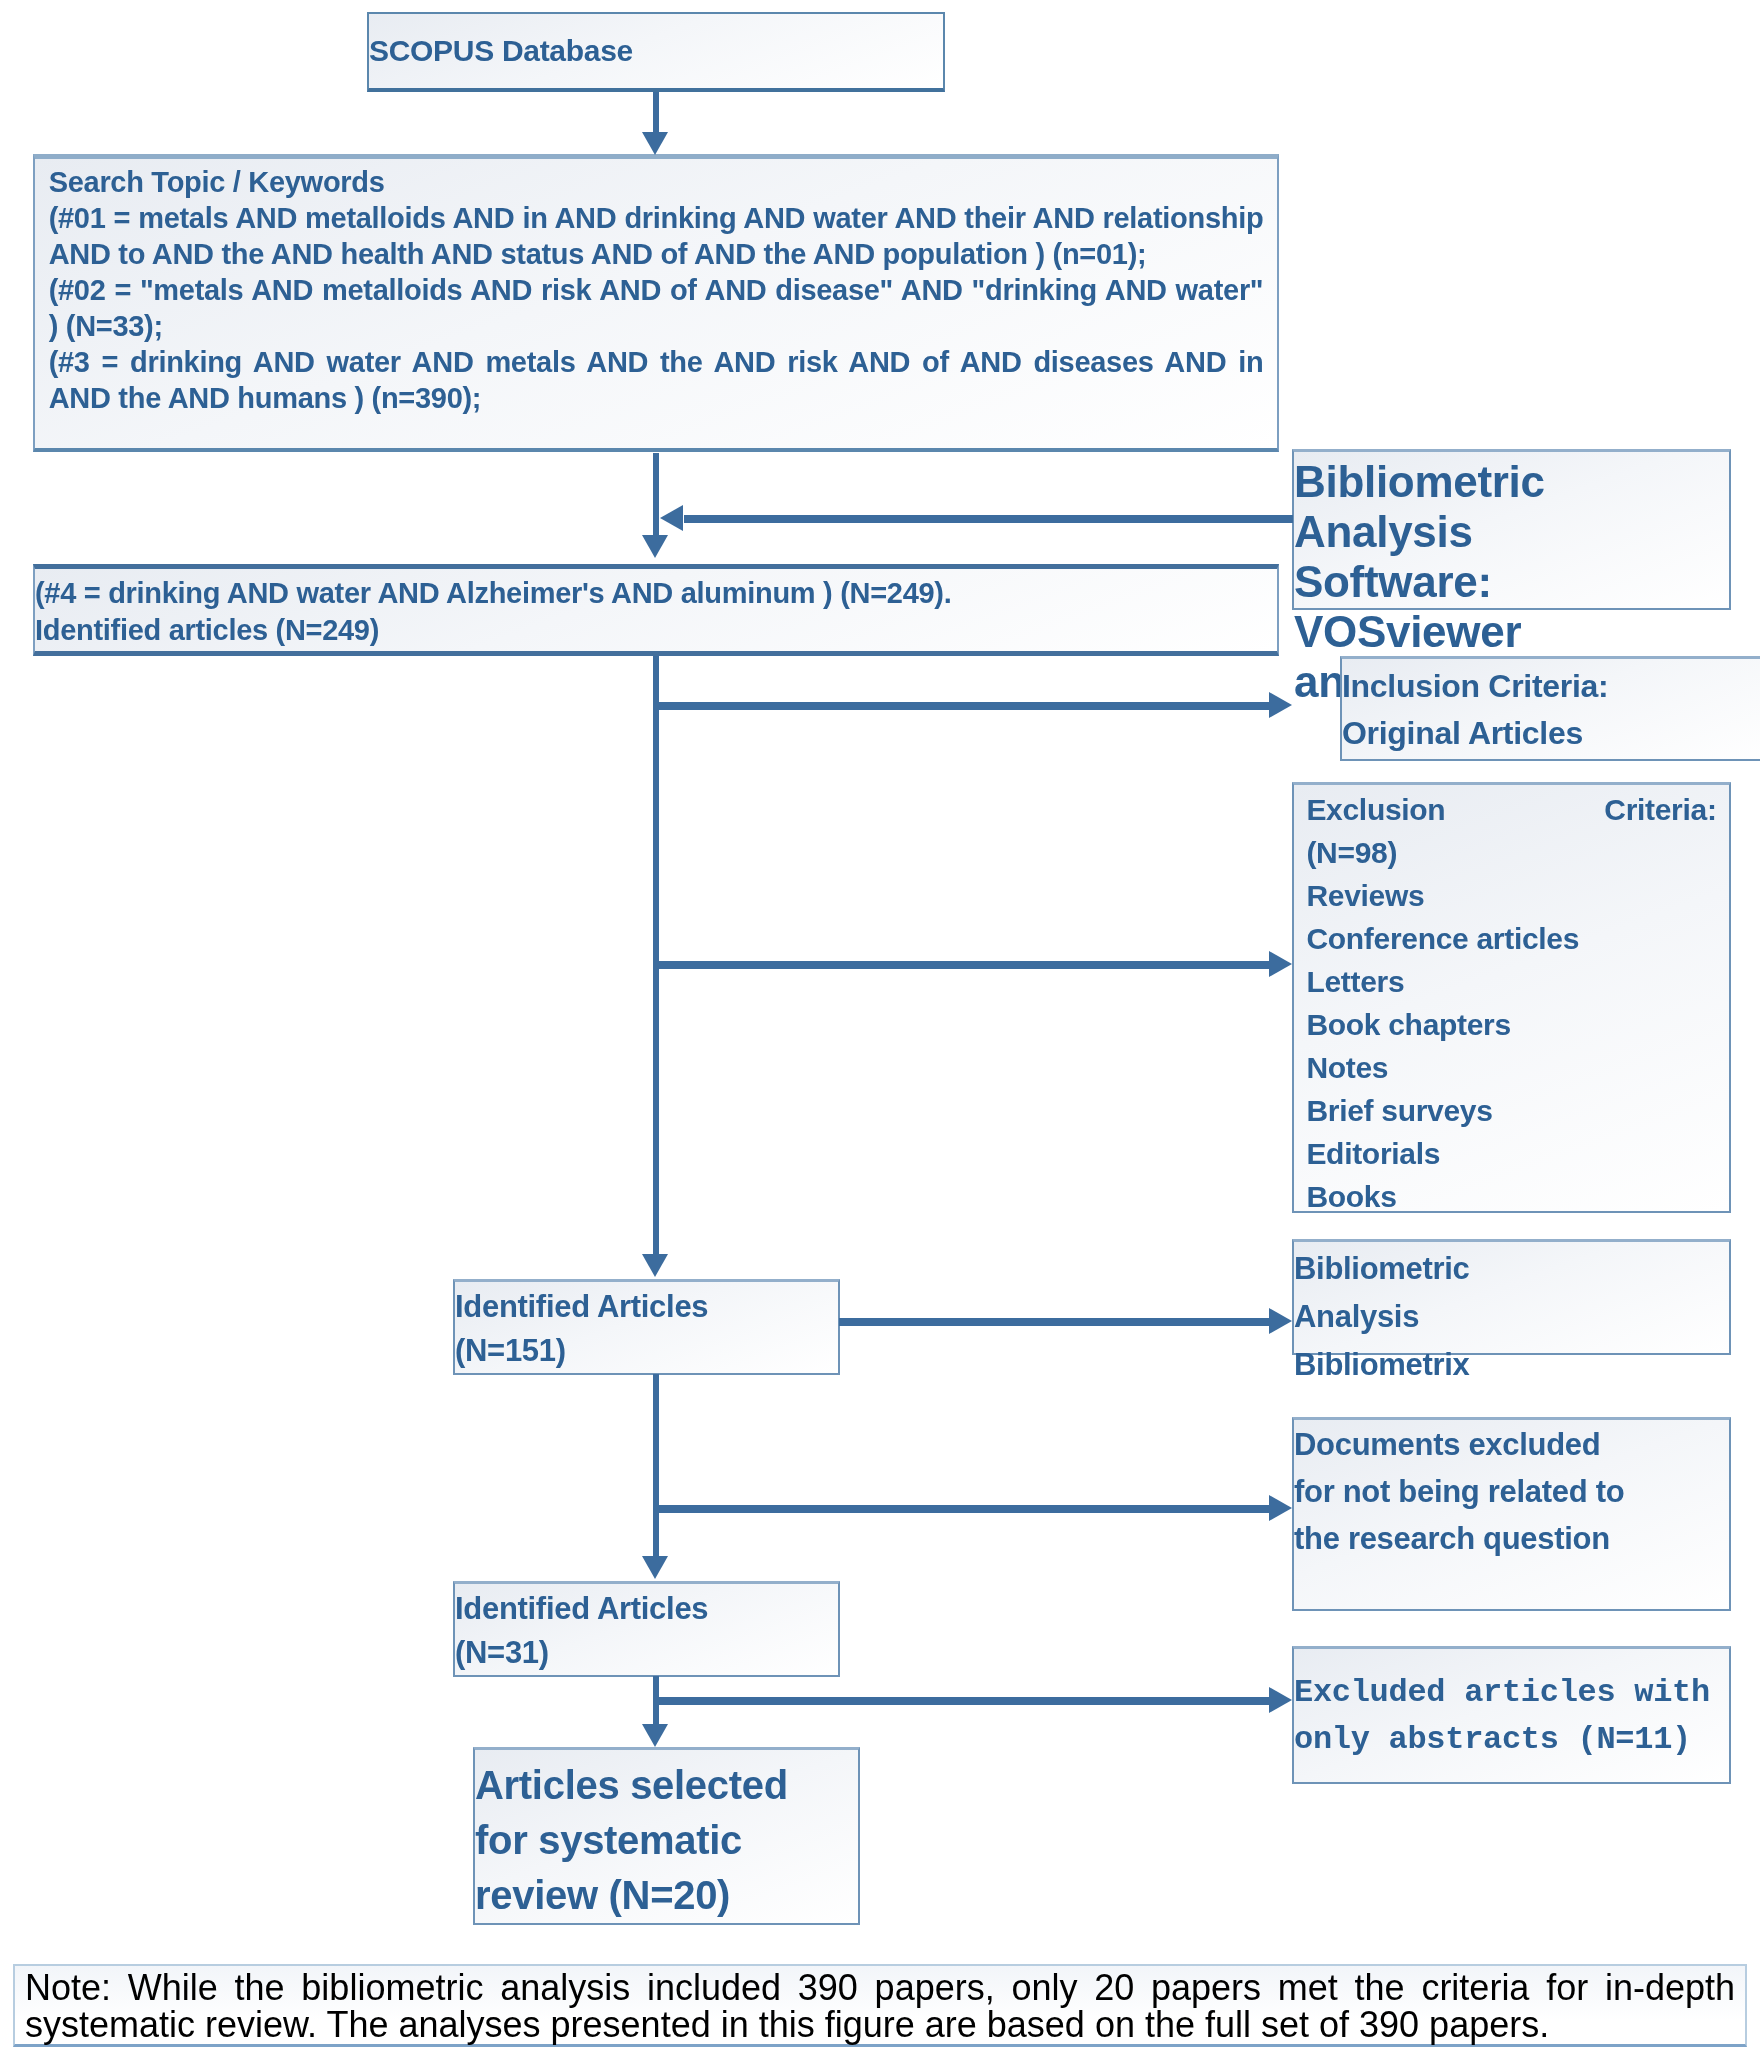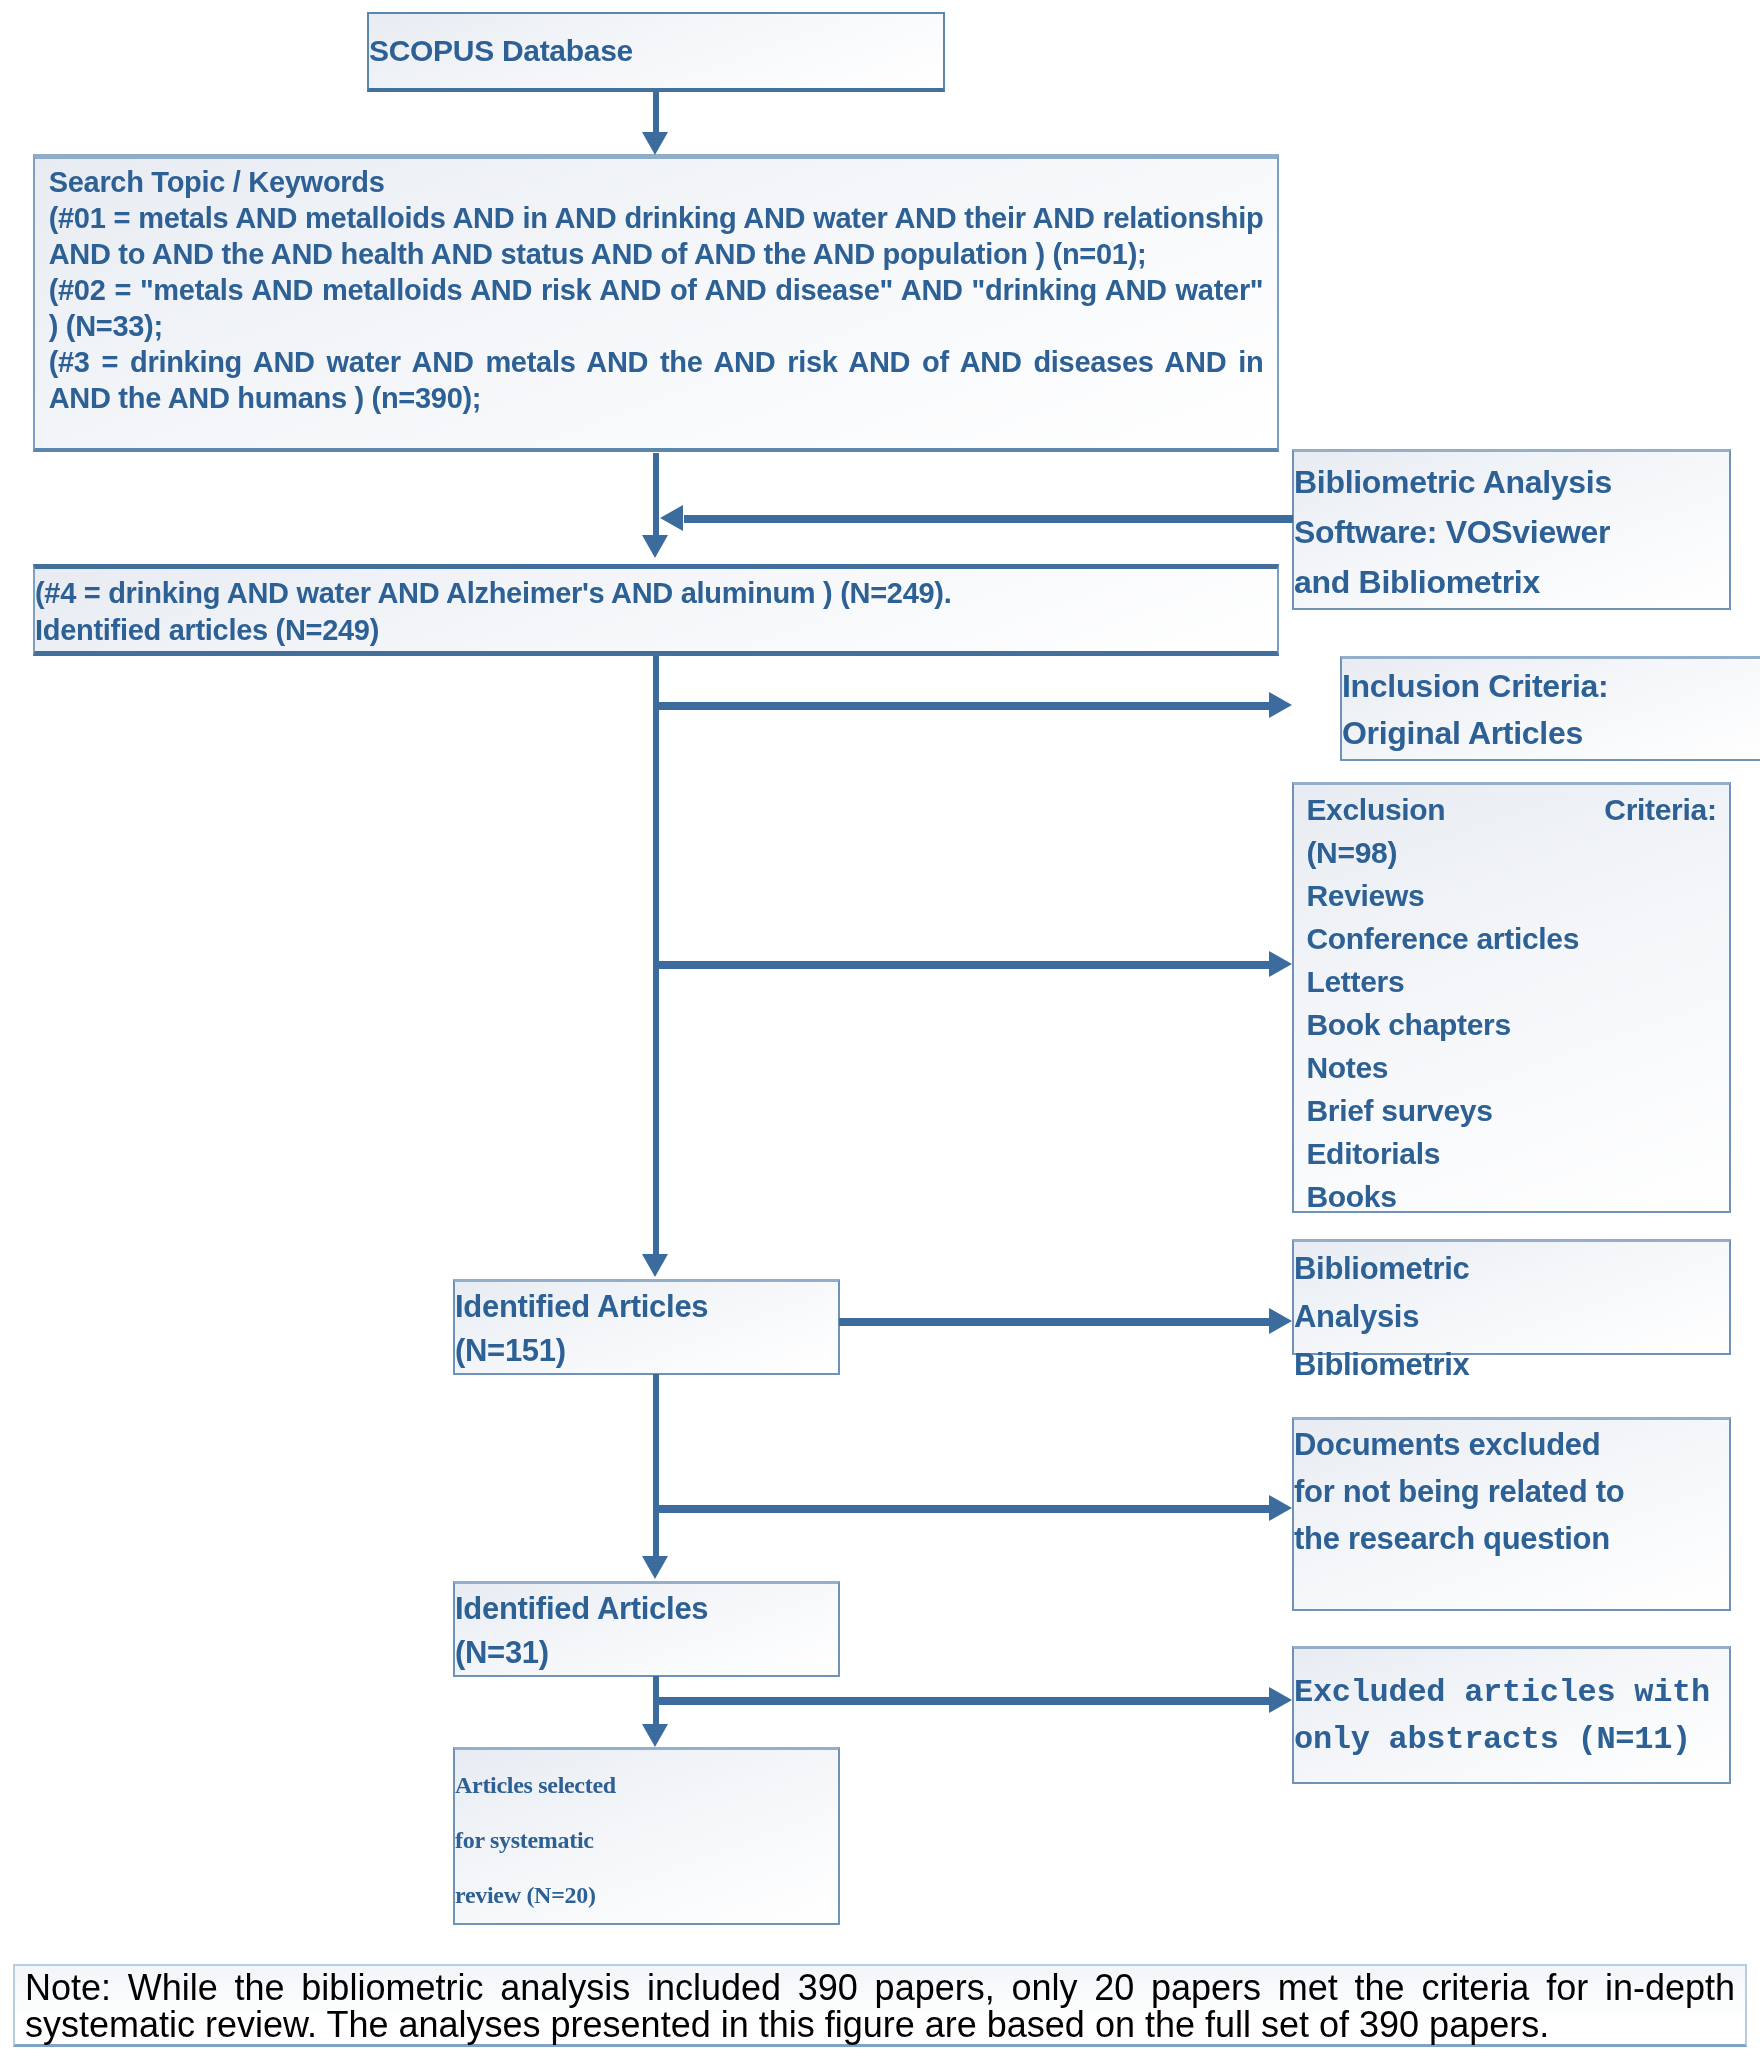--- a/index.html
+++ b/index.html
@@ -20,32 +20,32 @@
 
   
   .search{left:33px;top:154px;width:1246px;height:298px;
           border:2.5px solid #7d9fc1;border-top:5.6px solid #8fadc9;border-bottom:4.4px solid #5b87ad;
           font-size:29px;line-height:36px;padding:5px 13.7px;text-align:justify;}
   .query4{left:33px;top:564px;width:1246px;height:92px;
           border:2.5px solid #7d9fc1;border-top:5px solid #436f9c;border-bottom:5px solid #436f9c;
           font-size:29px;line-height:37px;padding-top:6.2px;}
 
   
-  .software{left:1292px;top:449px;width:439px;height:161px;font-size:32px;line-height:50px;padding-top:5px;}
+  .software{left:1292px;top:449px;width:439px;height:161px;font-size:44px;line-height:50px;padding-top:5px;}
   .inclusion{left:1340px;top:656px;width:439px;height:105px;font-size:32px;line-height:47px;padding-top:3.7px;}
   .exclusion{left:1292px;top:782px;width:439px;height:431px;font-size:30px;line-height:43px;padding:2.5px 12.4px;text-align:left;}
   .exclusion .split{display:flex;justify-content:space-between;}
   .bibliometrix{left:1292px;top:1239px;width:439px;height:116px;font-size:31px;line-height:48px;padding-top:2.5px;}
   .documents{left:1292px;top:1417px;width:439px;height:194px;font-size:31px;line-height:47px;padding-top:1.2px;}
   .abstracts{left:1292px;top:1646px;width:439px;height:138px;font-size:32px;line-height:47px;padding-top:20px;font-family:Liberation Mono, monospace;}
 
   
   .id151{left:453px;top:1279px;width:387px;height:96px;font-size:31px;line-height:44px;padding-top:2.5px;}
   .id31{left:453px;top:1581px;width:387px;height:96px;font-size:31px;line-height:44px;padding-top:2.5px;}
-  .selected{left:453px;top:1747px;width:387px;height:178px;font-size:24px;line-height:55px;padding-top:7.5px;font-family:Liberation Serif, serif;}
+  .selected{left:473px;top:1747px;width:387px;height:178px;font-size:40px;line-height:55px;padding-top:7.5px;}
 
   
   .note{left:13px;top:1964px;width:1734px;height:83px;
         border:2.5px solid #b7cde0;border-bottom:3.7px solid #7da3c8;
         background:linear-gradient(180deg,#f2f5f9 0%,#ffffff 70%);
         color:#000000;font-weight:normal;letter-spacing:0;
         font-size:36px;line-height:37px;padding:2.5px 10px;text-align:justify;}
 
   
   .stem{position:absolute;background:#3c6c9e;}

